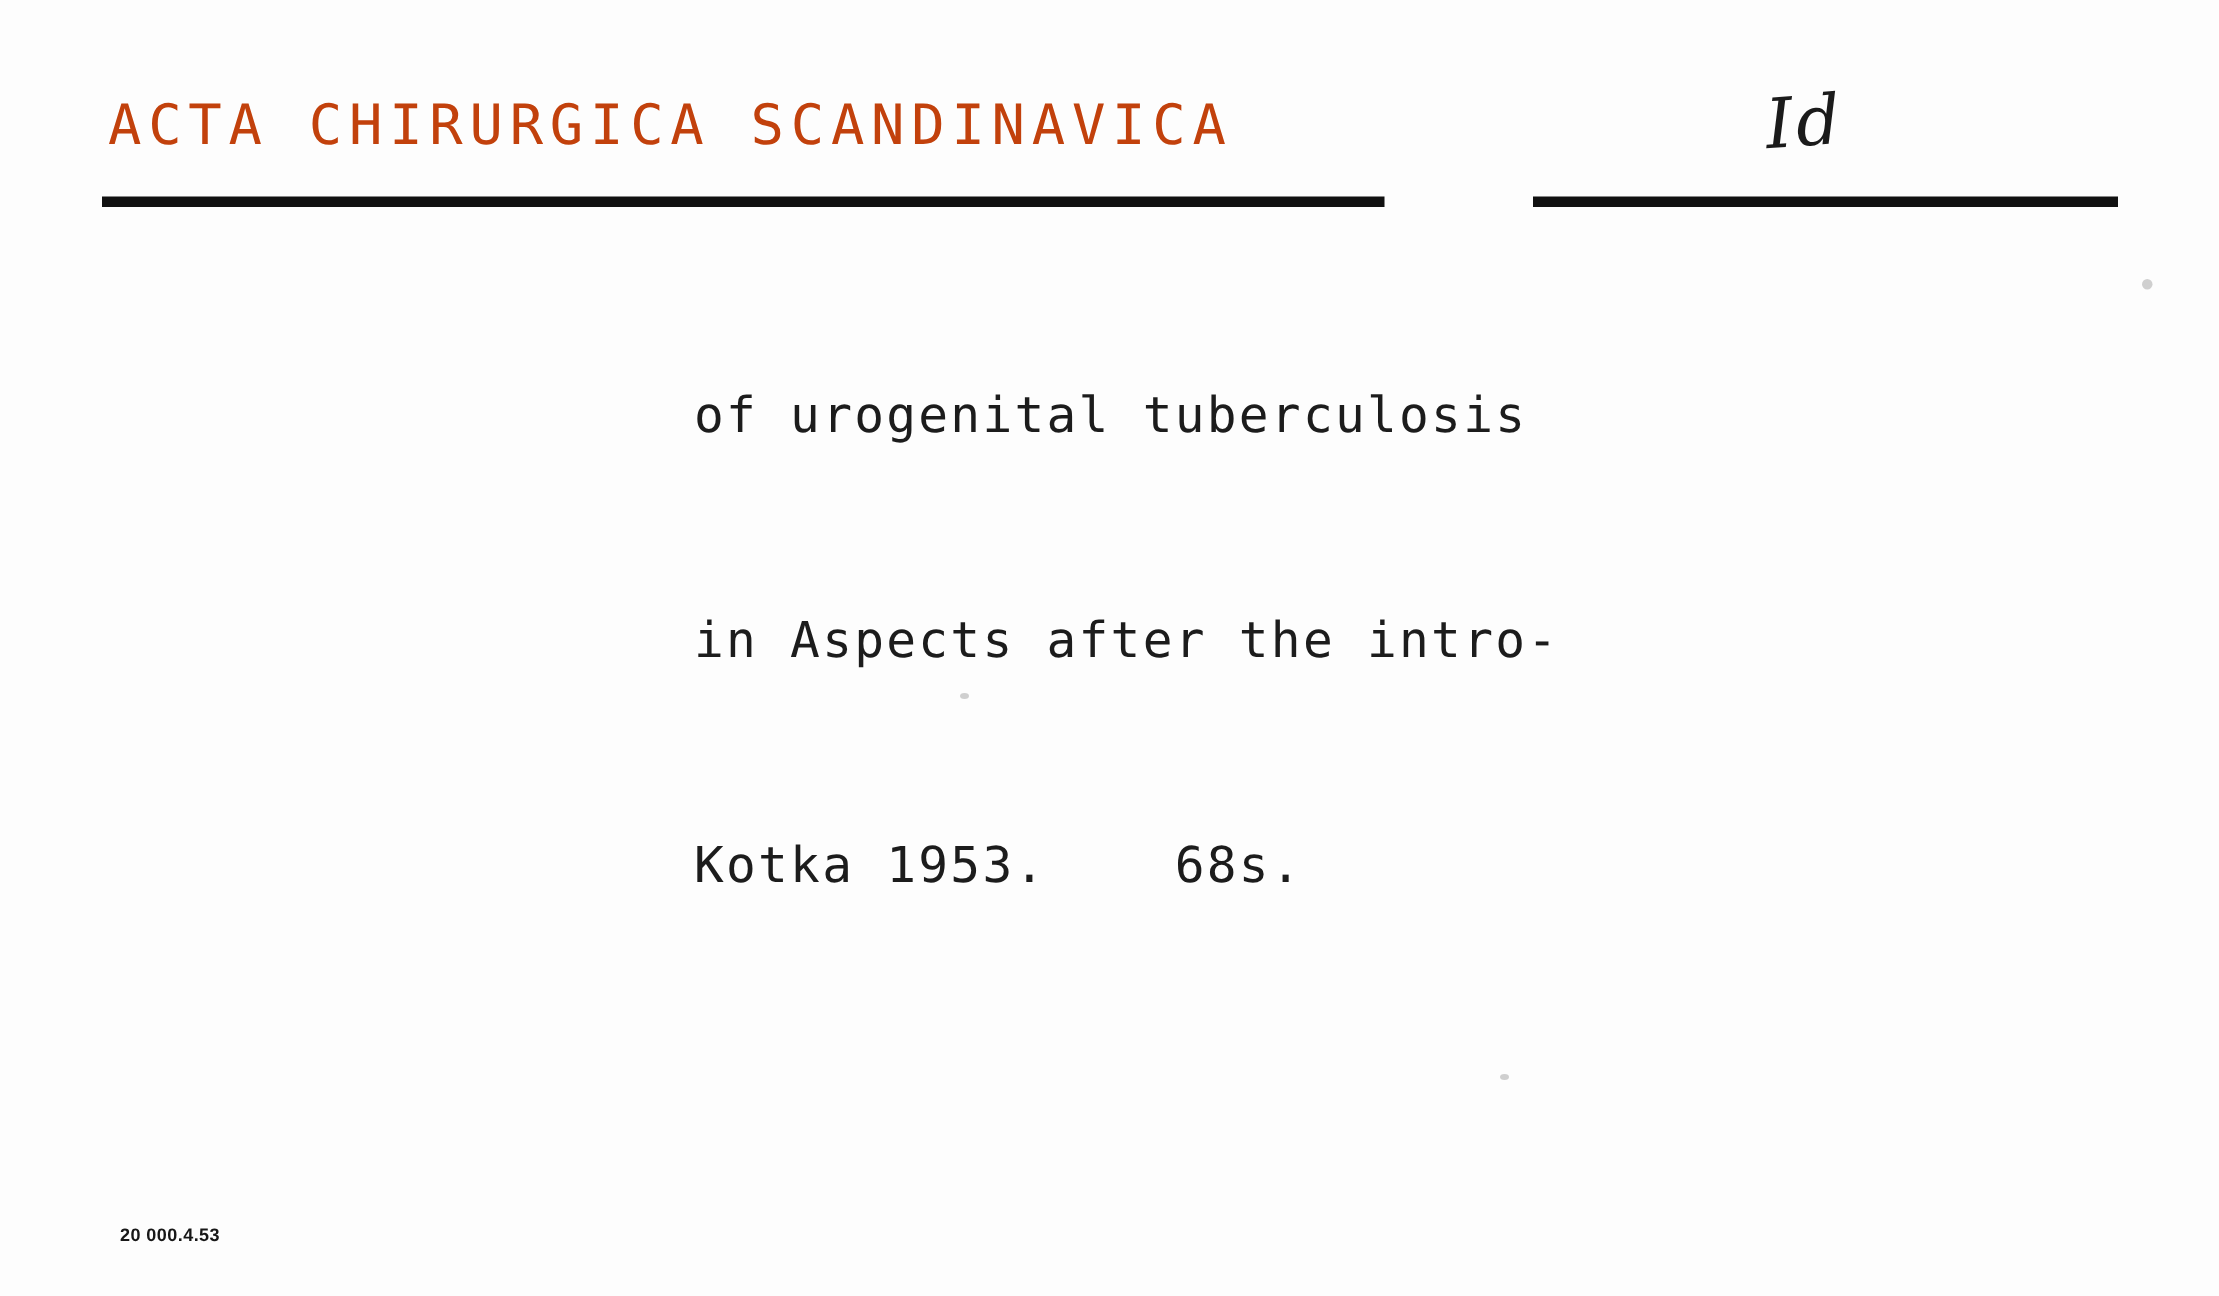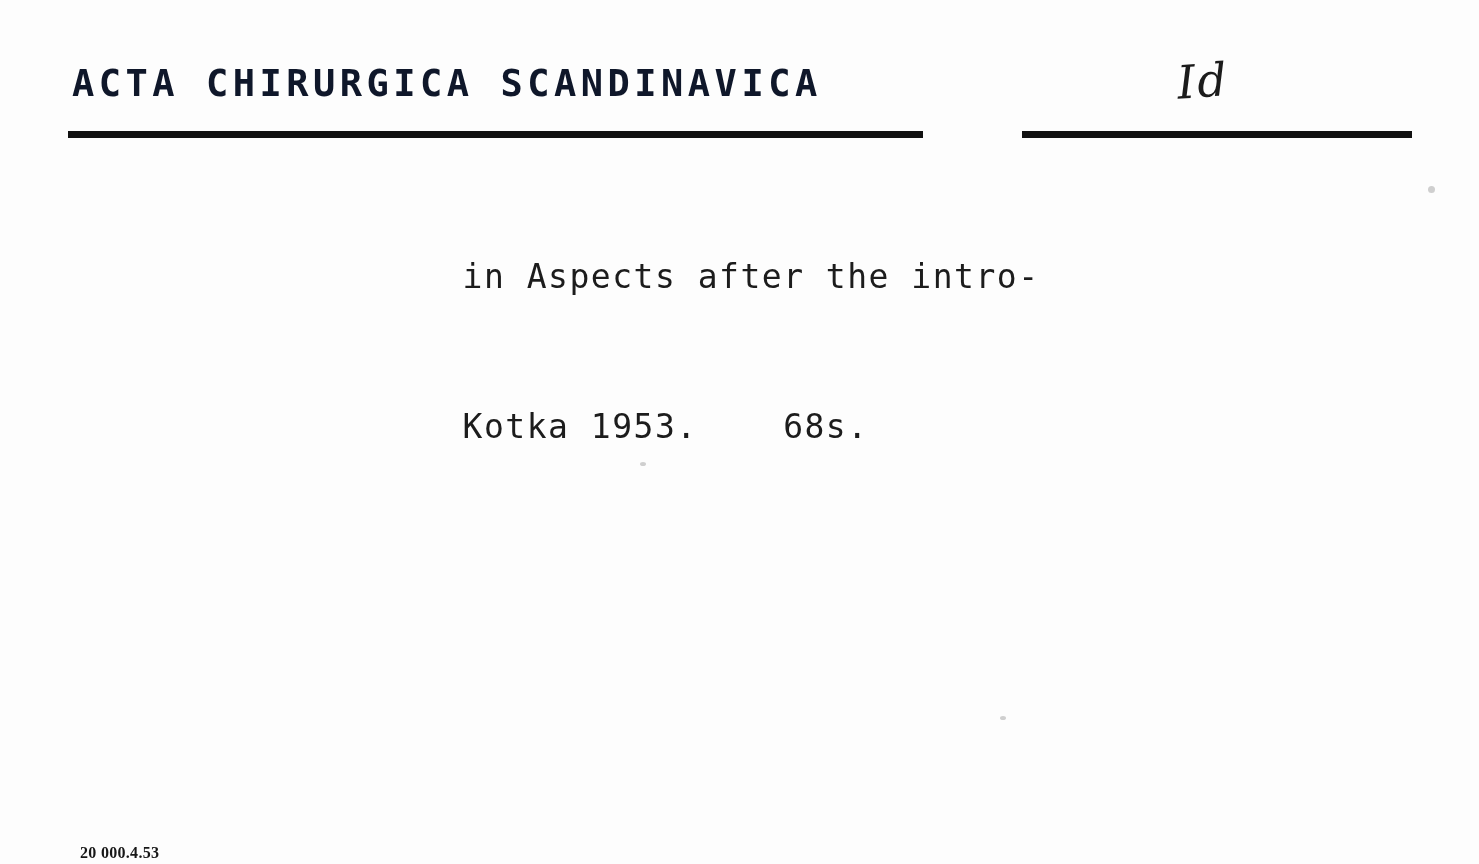--- a/index.html
+++ b/index.html
@@ -31,23 +31,23 @@
     height: 70px;
   }
 
   .journal-title {
     position: absolute;
     left: 0;
     top: 0;
     font-family: "DejaVu Sans Mono", monospace;
     font-size: 37px;
     letter-spacing: 4.5px;
-    color: #0f172a;
+    color: #c2410c;
     white-space: nowrap;
-    font-weight: 700;
+    font-weight: 400;
   }
 
   .hand-mark {
     position: absolute;
     left: 1105px;
     top: -8px;
     font-family: "DejaVu Serif", serif;
     font-style: italic;
     font-size: 46px;
     color: #1b1b1b;
@@ -99,42 +99,42 @@
   }
   .speck-a { left: 1428px; top: 186px; width: 7px; height: 7px; }
   .speck-b { left: 640px; top: 462px; width: 6px; height: 4px; }
   .speck-c { left: 1000px; top: 716px; width: 6px; height: 4px; }
 
   
   .footer-code {
     position: absolute;
     left: 80px;
     top: 816px;
-    font-family: Liberation Serif, serif;
+    font-family: Liberation Sans, sans-serif;
     font-weight: bold;
-    font-size: 16px;
+    font-size: 12px;
     letter-spacing: 0.3px;
     color: #171717;
-    margin-top: 28px;
   }
 </style>
 </head>
 <body>
 
 <div class="card">
 
   <div class="header-row">
     <div class="journal-title">ACTA CHIRURGICA SCANDINAVICA</div>
     <div class="hand-mark">Id</div>
   </div>
 
   <div class="rule-left"></div>
   <div class="rule-right"></div>
 
   <div class="entry">
+    <div class="line">                  of urogenital tuberculosis</div>
     <div class="line">                  in Aspects after the intro-</div>
     <div class="line">                  Kotka 1953.    68s.</div>
   </div>
 
   <div class="speck speck-a"></div>
   <div class="speck speck-b"></div>
   <div class="speck speck-c"></div>
 
   <div class="footer-code">20 000.4.53</div>
 

